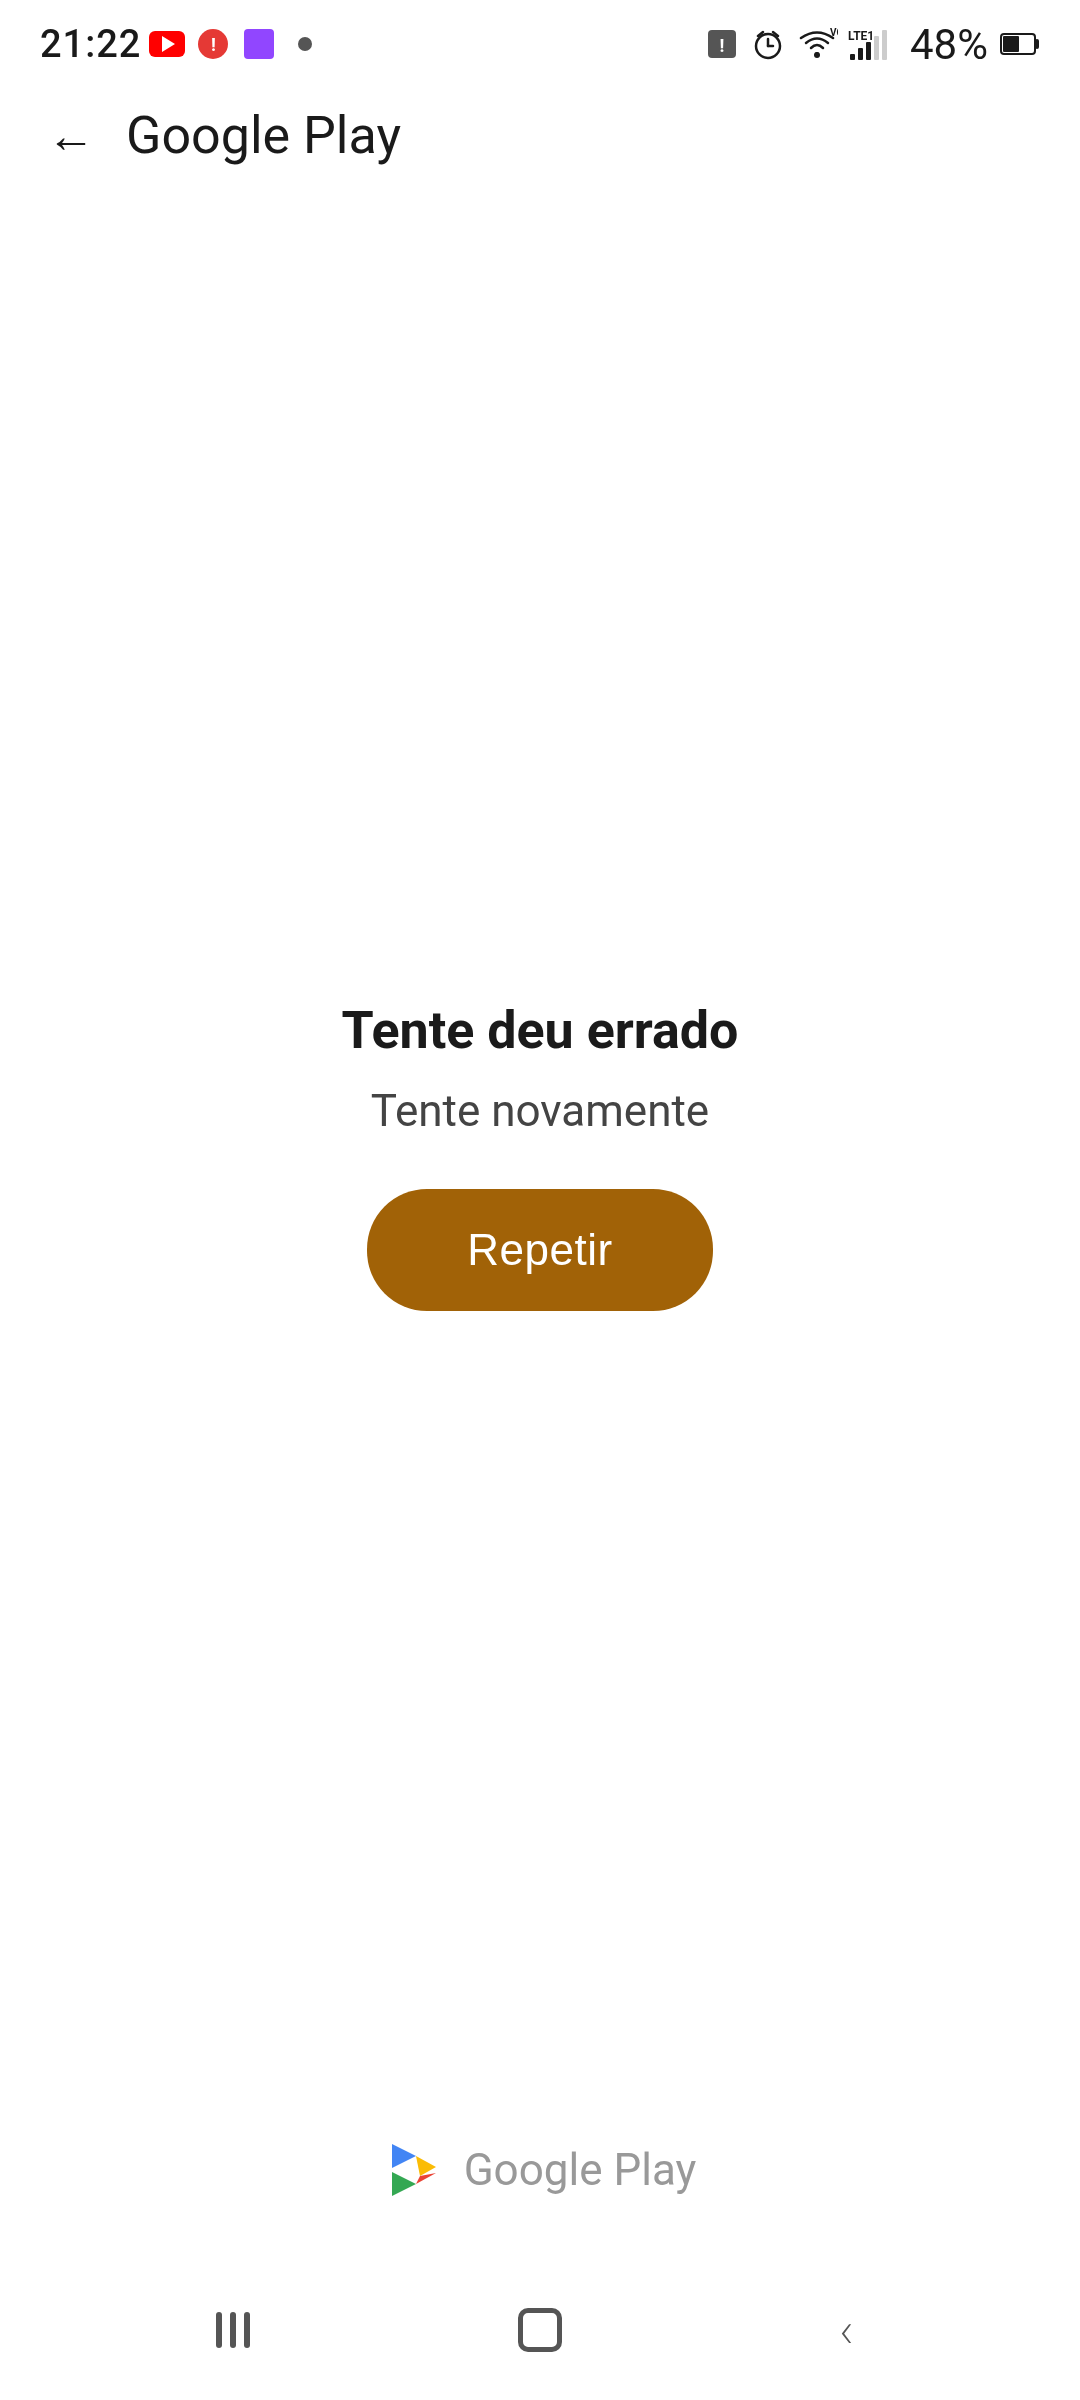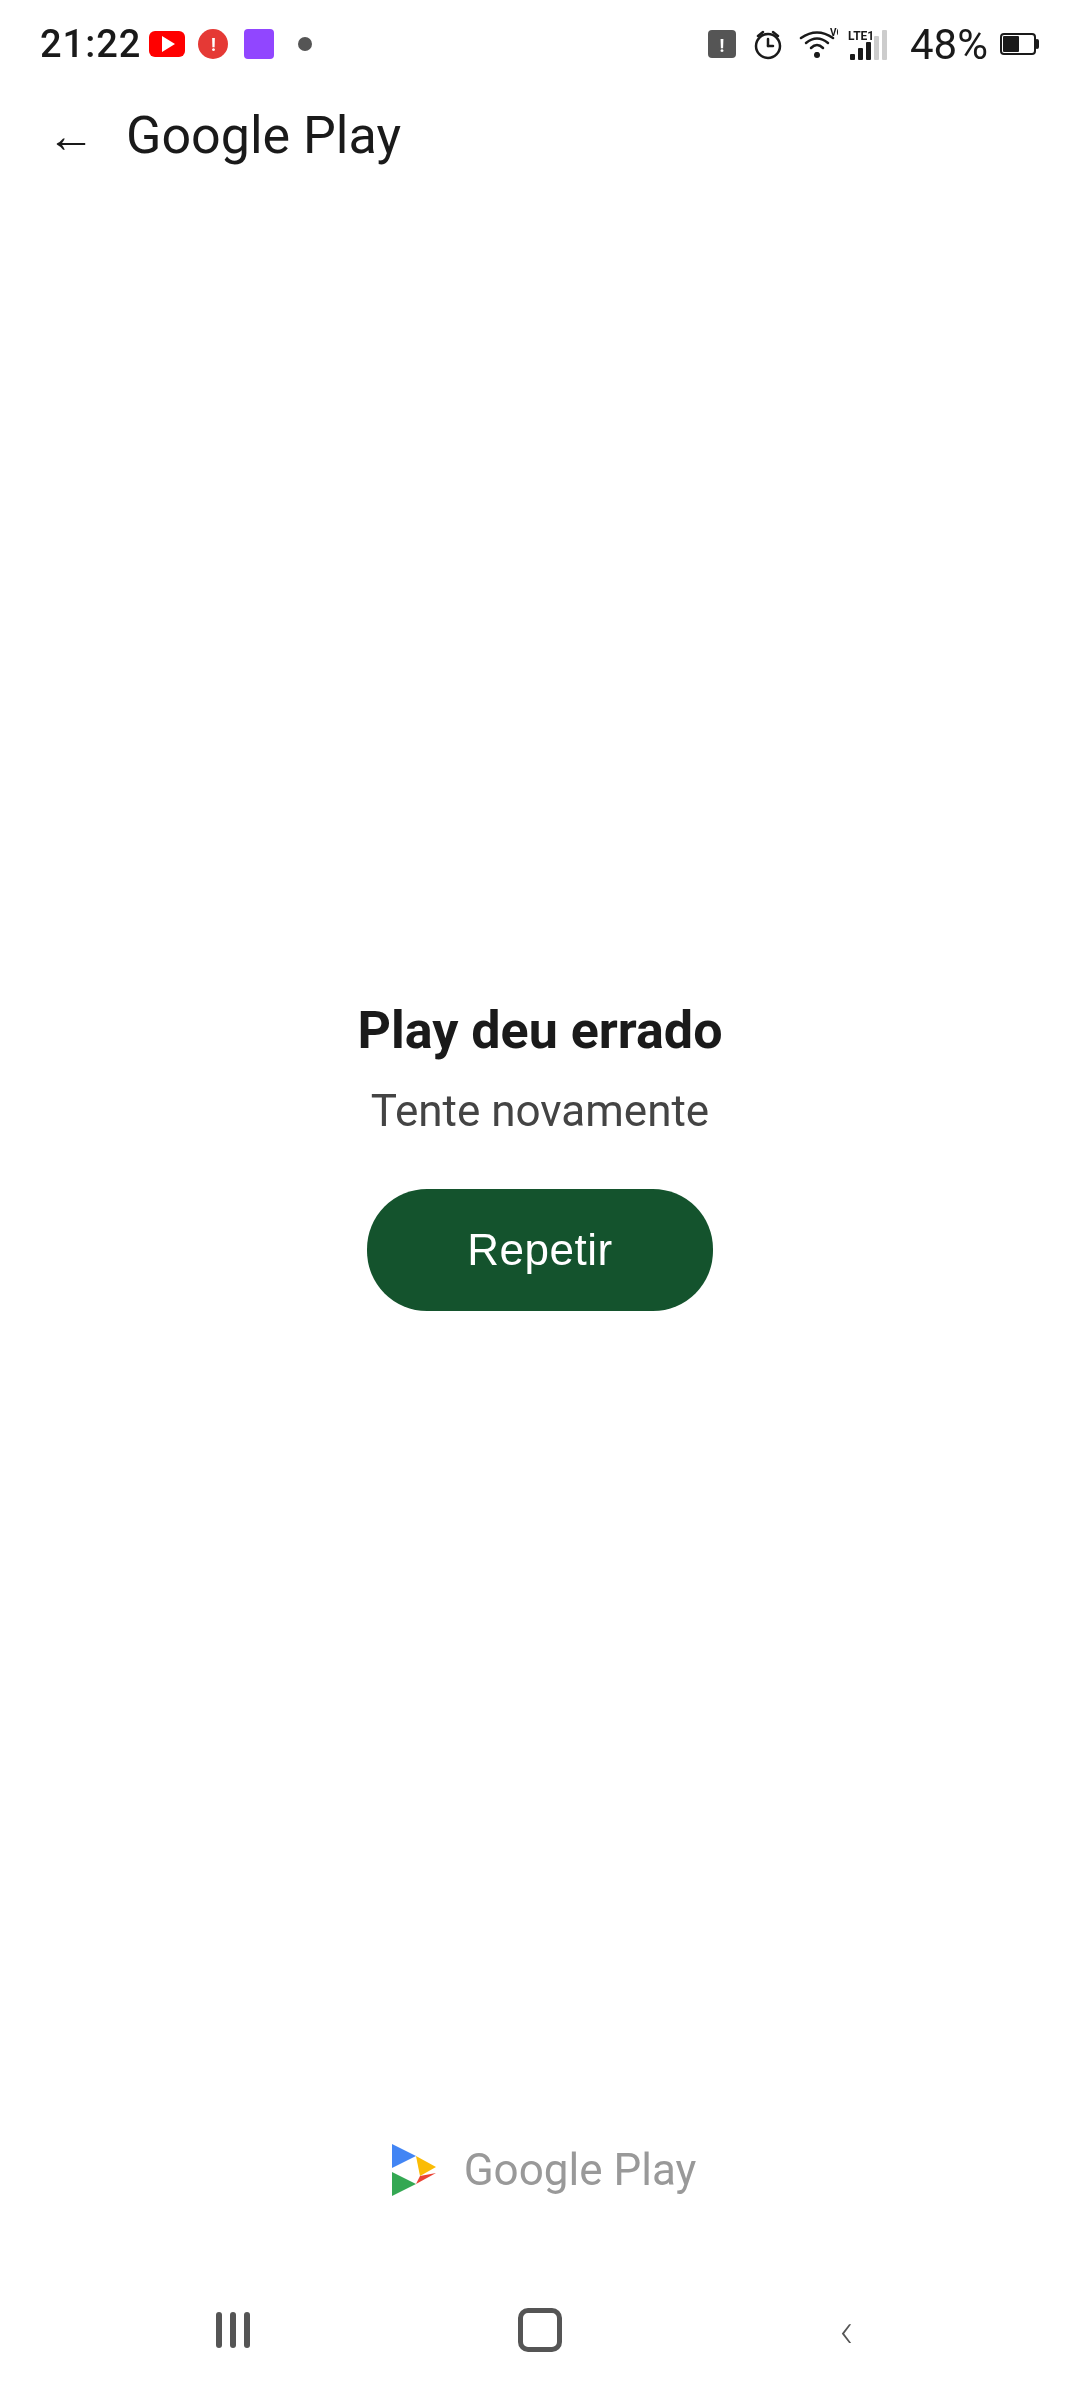--- a/index.html
+++ b/index.html
@@ -173,21 +173,21 @@
 
     .error-subtitle {
       font-size: 44px;
       font-weight: 400;
       color: #444;
       text-align: center;
       margin-bottom: 52px;
     }
 
     .retry-button {
-      background: #14532d;
+      background: #a16207;
       color: white;
       border: none;
       border-radius: 60px;
       padding: 36px 100px;
       font-size: 44px;
       font-weight: 500;
       cursor: pointer;
       letter-spacing: 0.5px;
     }
 
@@ -324,21 +324,21 @@
 </div>
 
 <div class="app-bar">
   <div class="back-button">
     <span class="back-arrow">←</span>
   </div>
   <span class="app-bar-title">Google Play</span>
 </div>
 
 <div class="main-content">
-  <h2 class="error-title">Play deu errado</h2>
+  <h2 class="error-title">Tente deu errado</h2>
   <p class="error-subtitle">Tente novamente</p>
   <button class="retry-button">Repetir</button>
 </div>
 
 <div class="bottom-logo">
 
   <svg class="play-logo-icon" viewBox="0 0 60 60" width="60" height="60">
 
     <path d="M8 4 L8 28 L32 16 Z" fill="#4285F4"></path>
 

